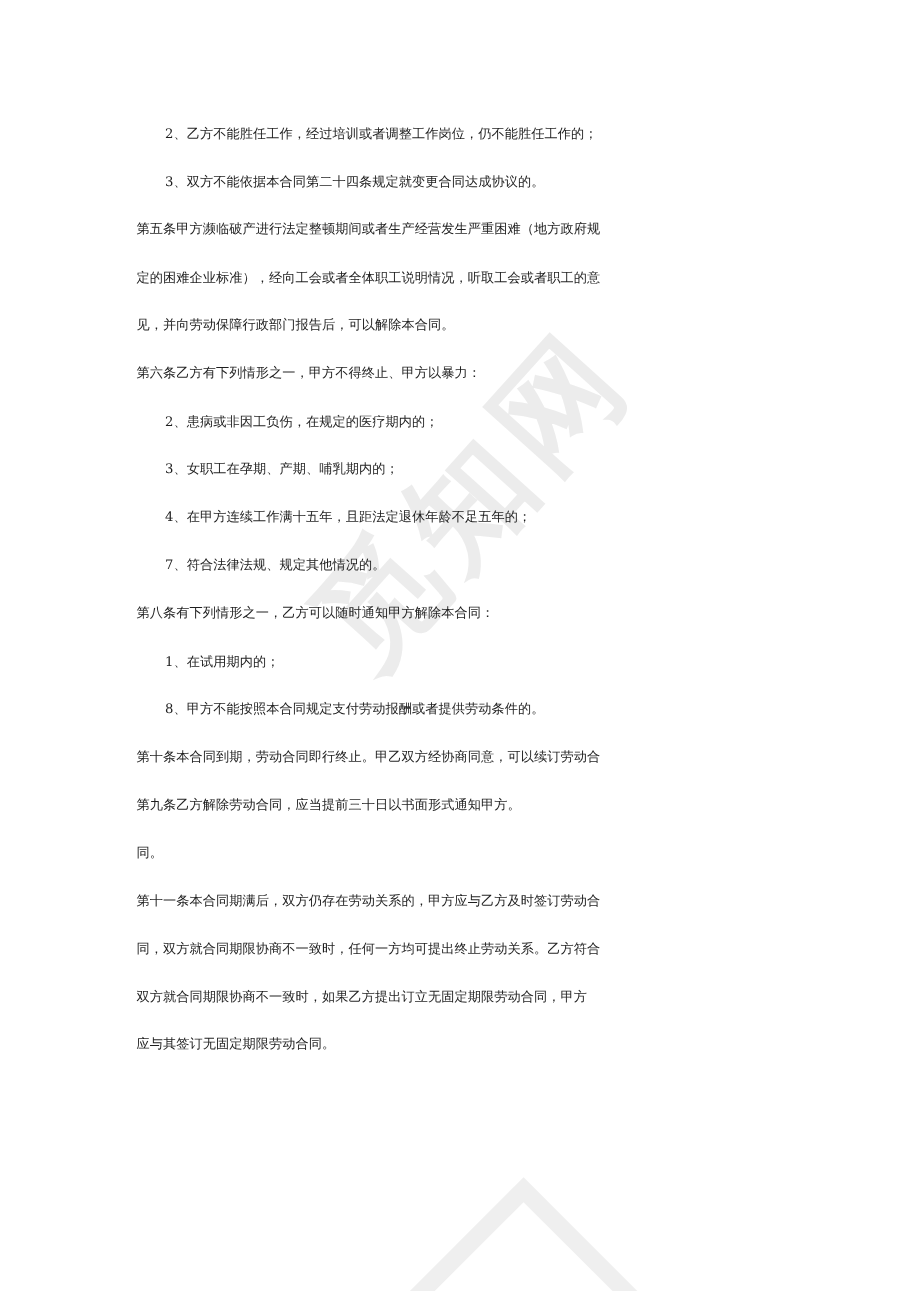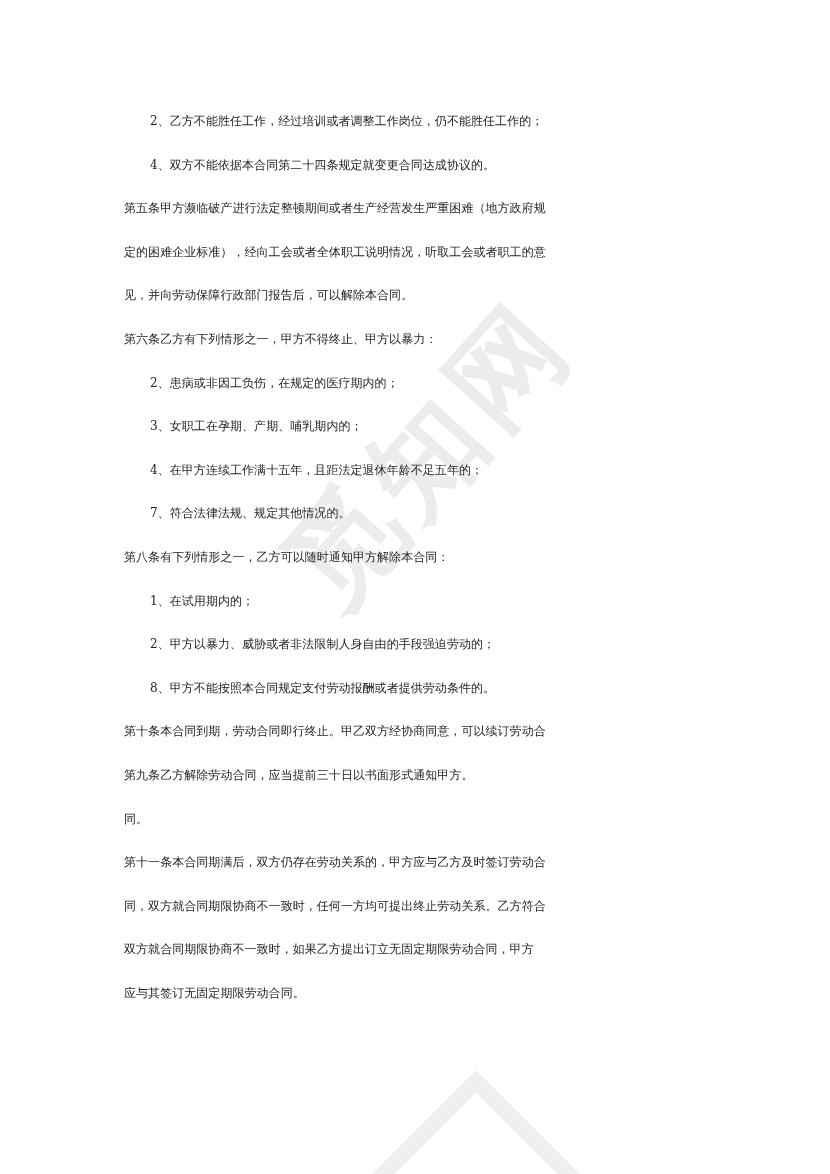--- a/index.html
+++ b/index.html
@@ -66,32 +66,31 @@
   </style>
 </head>
 <body>
 
 <div class="page">
   <div class="watermark wm-1">觅知网</div>
   <div class="watermark wm-2"></div>
 
   <div class="content">
     <div class="line indent">2、乙方不能胜任工作，经过培训或者调整工作岗位，仍不能胜任工作的；</div>
-    <div class="line indent">4、双方不能依据本合同第二十四条规定就变更合同达成协议的。</div>
+    <div class="line indent">3、双方不能依据本合同第二十四条规定就变更合同达成协议的。</div>
     <div class="line">第五条甲方濒临破产进行法定整顿期间或者生产经营发生严重困难（地方政府规</div>
     <div class="line">定的困难企业标准），经向工会或者全体职工说明情况，听取工会或者职工的意</div>
     <div class="line">见，并向劳动保障行政部门报告后，可以解除本合同。</div>
     <div class="line">第六条乙方有下列情形之一，甲方不得终止、甲方以暴力：</div>
     <div class="line indent">2、患病或非因工负伤，在规定的医疗期内的；</div>
     <div class="line indent">3、女职工在孕期、产期、哺乳期内的；</div>
     <div class="line indent">4、在甲方连续工作满十五年，且距法定退休年龄不足五年的；</div>
     <div class="line indent">7、符合法律法规、规定其他情况的。</div>
     <div class="line">第八条有下列情形之一，乙方可以随时通知甲方解除本合同：</div>
     <div class="line indent">1、在试用期内的；</div>
-    <div class="line indent">2、甲方以暴力、威胁或者非法限制人身自由的手段强迫劳动的；</div>
     <div class="line indent">8、甲方不能按照本合同规定支付劳动报酬或者提供劳动条件的。</div>
     <div class="line">第十条本合同到期，劳动合同即行终止。甲乙双方经协商同意，可以续订劳动合</div>
     <div class="line">第九条乙方解除劳动合同，应当提前三十日以书面形式通知甲方。</div>
     <div class="line">同。</div>
     <div class="line">第十一条本合同期满后，双方仍存在劳动关系的，甲方应与乙方及时签订劳动合</div>
     <div class="line">同，双方就合同期限协商不一致时，任何一方均可提出终止劳动关系。乙方符合</div>
     <div class="line">双方就合同期限协商不一致时，如果乙方提出订立无固定期限劳动合同，甲方</div>
     <div class="line">应与其签订无固定期限劳动合同。</div>
   </div>
 </div>

